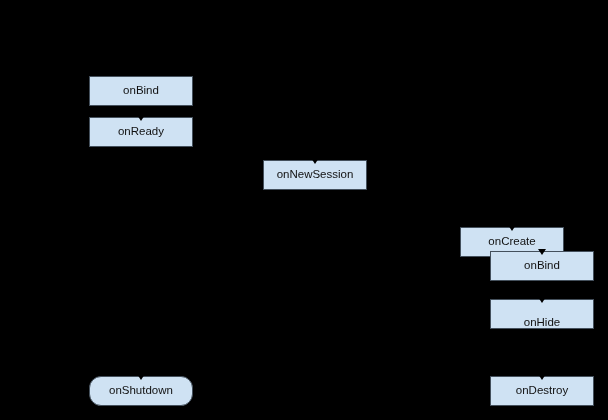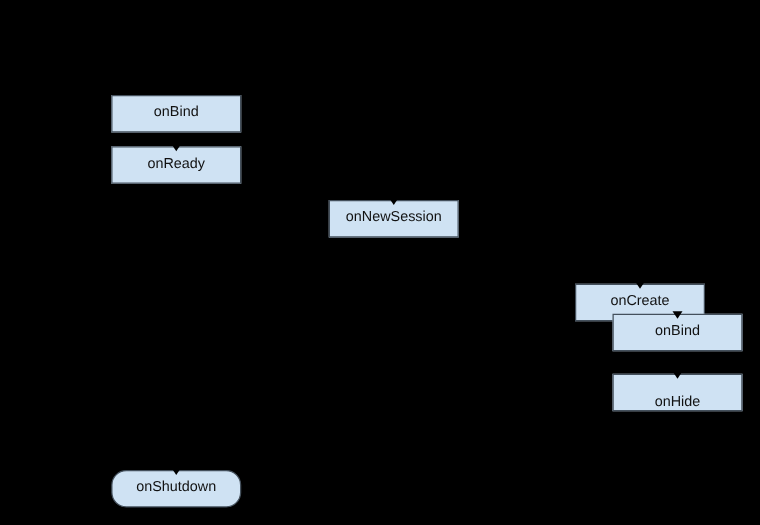--- a/index.html
+++ b/index.html
@@ -86,14 +86,18 @@
   <div class="node n-onhide">
     <span class="notch"></span>
     <span class="label">onHide</span>
   </div>
 
   <div class="node n-onshutdown">
     <span class="notch"></span>
     <span class="label">onShutdown</span>
   </div>
 
+  <div class="node n-ondestroy">
+    <span class="notch"></span>
+    <span class="label">onDestroy</span>
+  </div>
 
 </div>
 
 </body></html>

